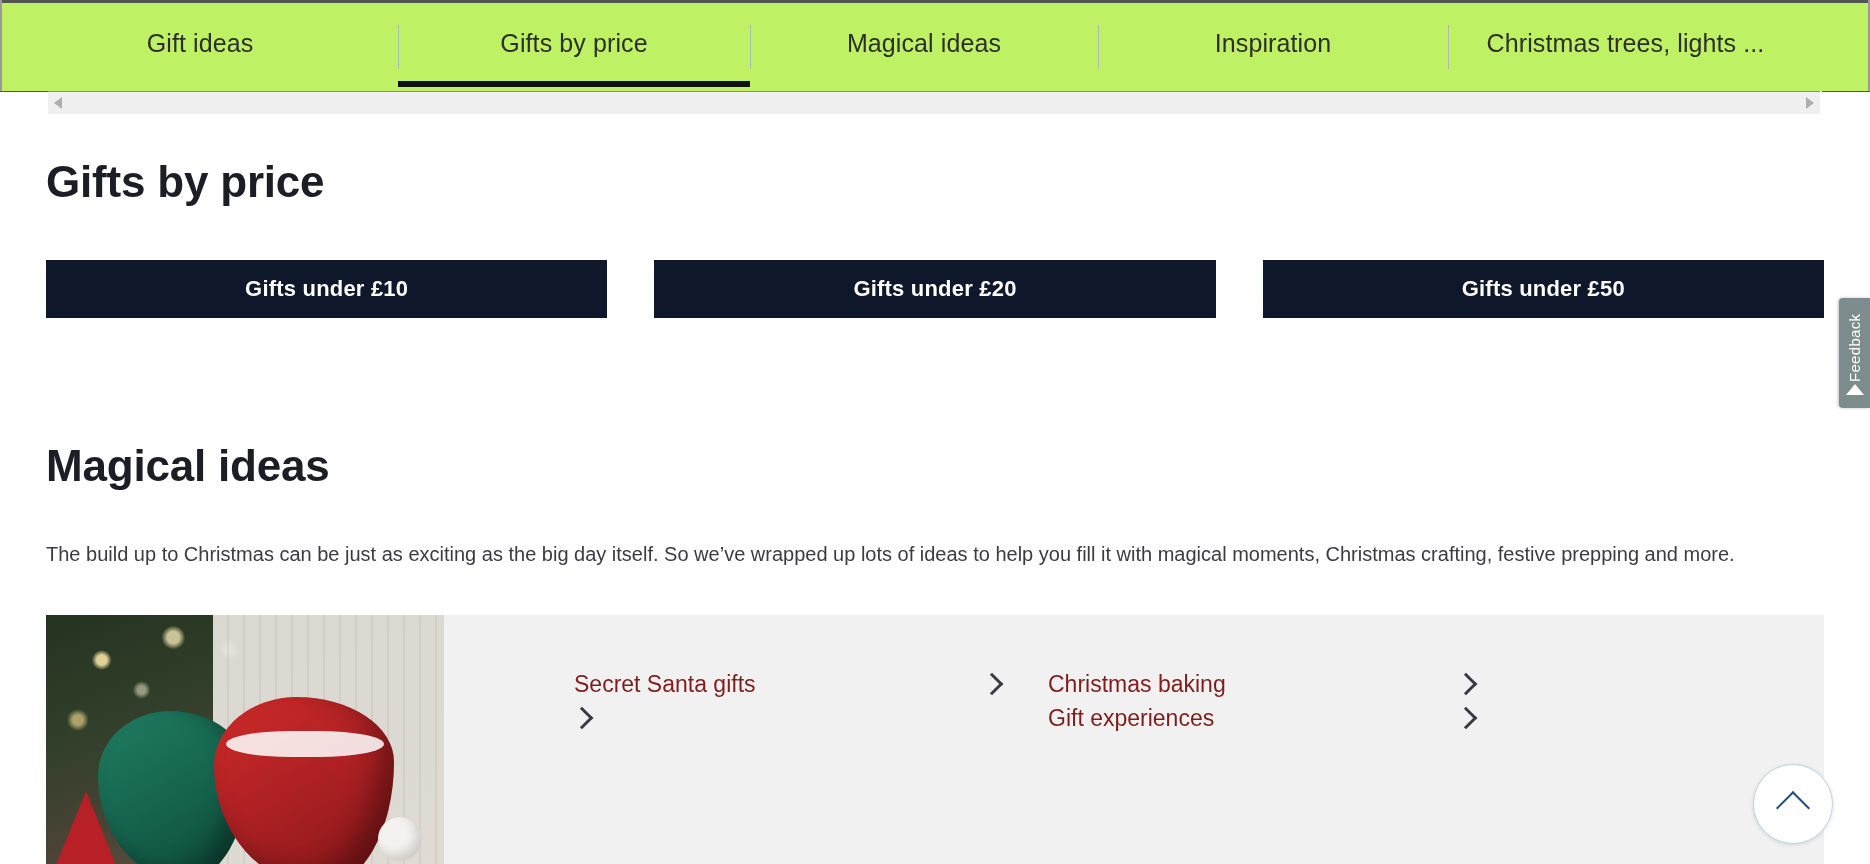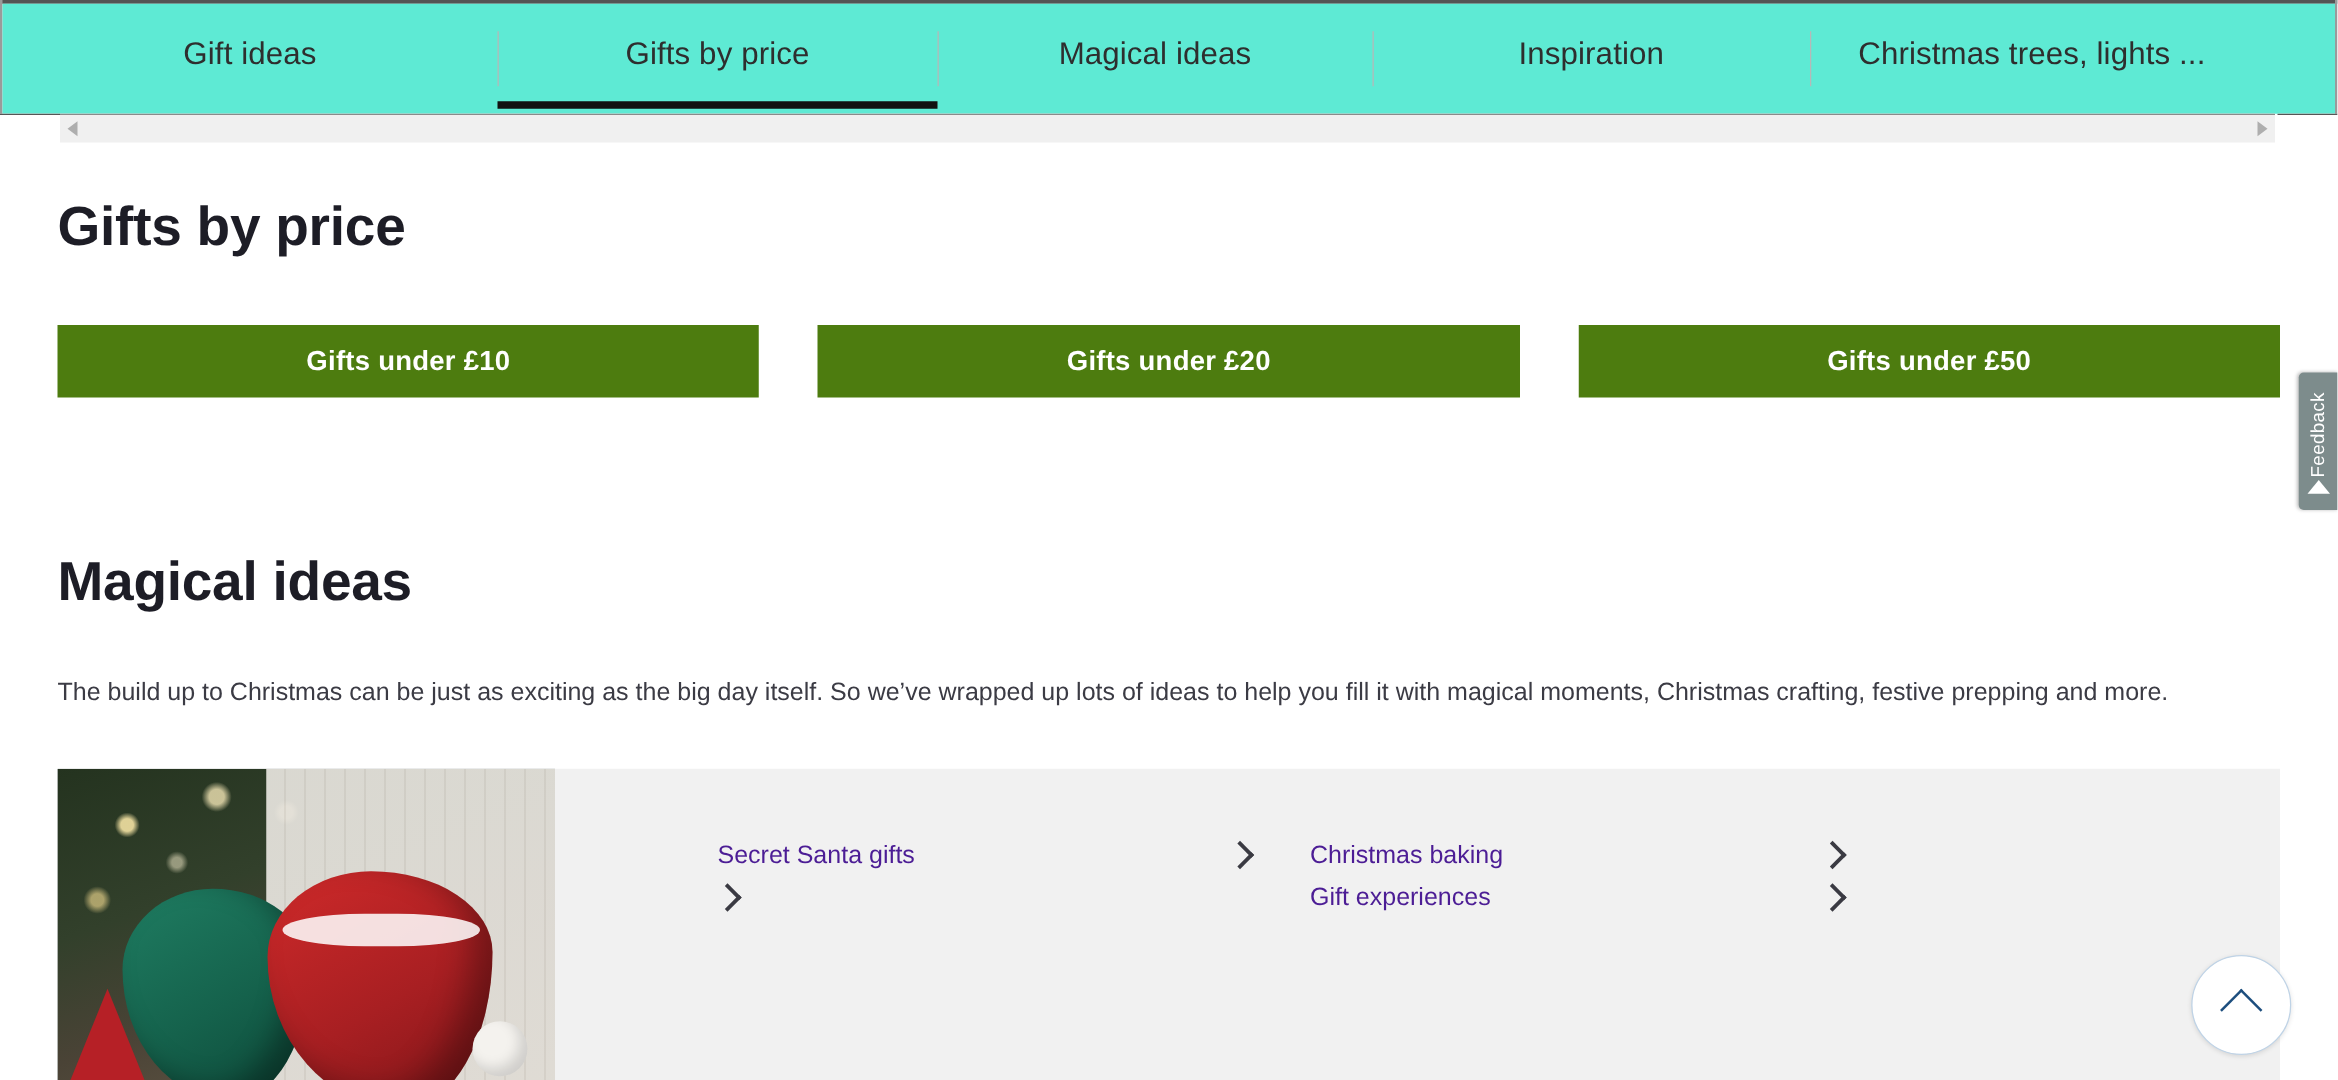--- a/index.html
+++ b/index.html
@@ -44,21 +44,21 @@
     background: #9a9a9a;
   }
 
   
   .tabbar {
     position: absolute;
     top: 3px;
     left: 2px;
     width: 1866px;
     height: 88px;
-    background: #5eead4;
+    background: #bef264;
     display: flex;
     align-items: stretch;
     justify-content: flex-start;
   }
   .tab {
     position: relative;
     display: flex;
     align-items: flex-start;
     justify-content: center;
     padding-top: 26px;
@@ -161,21 +161,21 @@
 
   
   .price-row {
     display: flex;
     gap: 47px;
     margin-top: 54px;
   }
   .price-btn {
     flex: 1 1 0;
     height: 58px;
-    background: #4d7c0f;
+    background: #0f172a;
     color: #ffffff;
     border: none;
     font-family: "Liberation Sans", sans-serif;
     font-size: 22px;
     font-weight: 700;
     letter-spacing: 0.2px;
     cursor: pointer;
     display: flex;
     align-items: center;
     justify-content: center;
@@ -281,22 +281,22 @@
     display: flex;
     align-items: center;
     justify-content: space-between;
     height: 34px;
     margin-bottom: 0px;
     padding-right: 48px;
     box-sizing: border-box;
     cursor: pointer;
   }
   .link-row .link-text {
-    font-size: 20px;
-    color: #4c1d95;
+    font-size: 23px;
+    color: #7f1d1d;
     line-height: 34px;
     white-space: nowrap;
   }
   .chev {
     width: 13px;
     height: 13px;
     border-right: 3px solid #3a3a42;
     border-bottom: 3px solid #3a3a42;
     transform: rotate(-45deg);
     flex: 0 0 auto;

